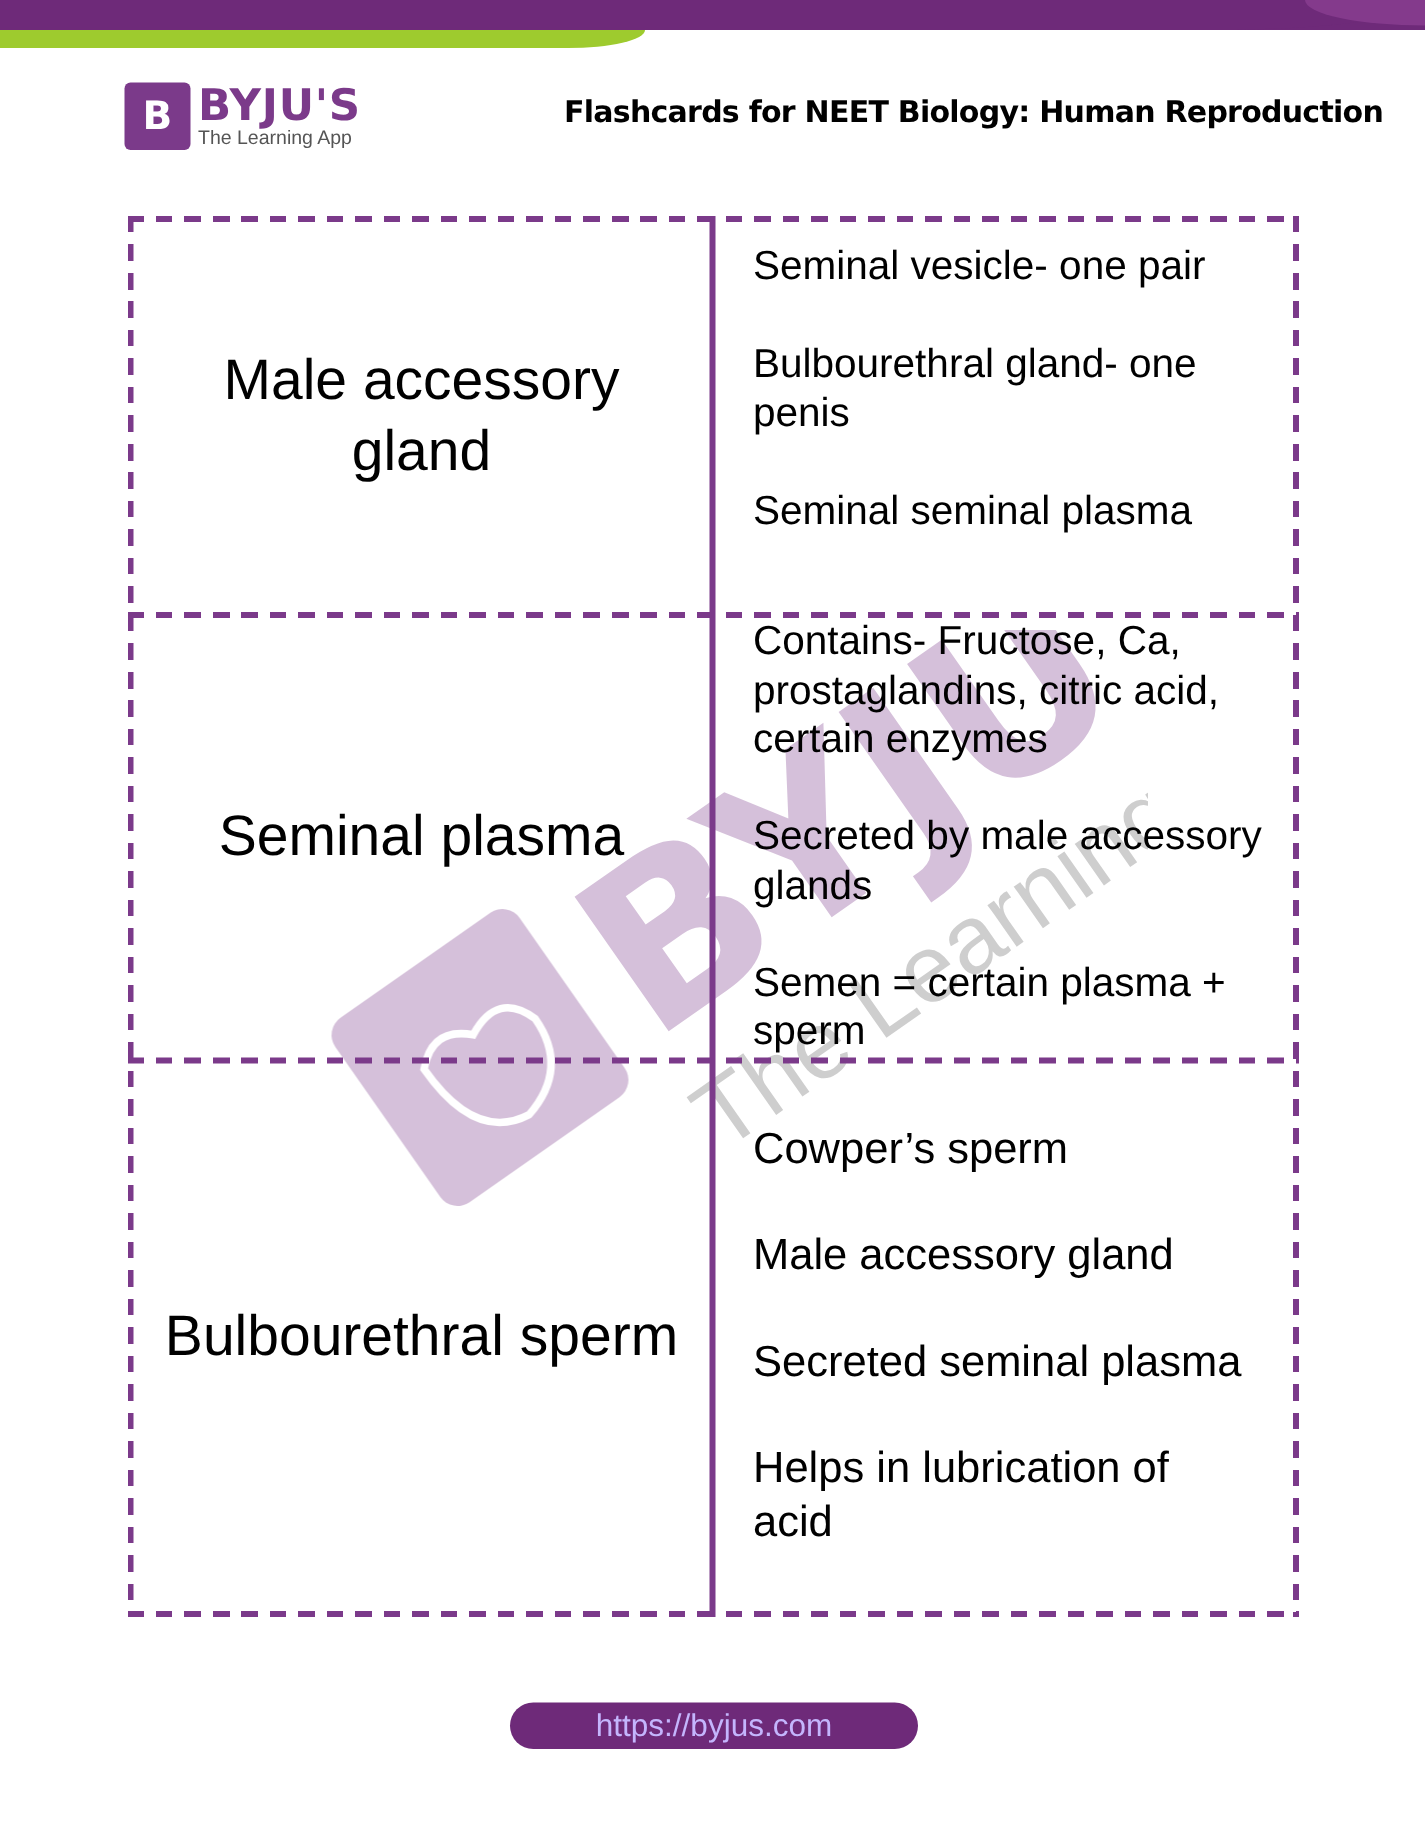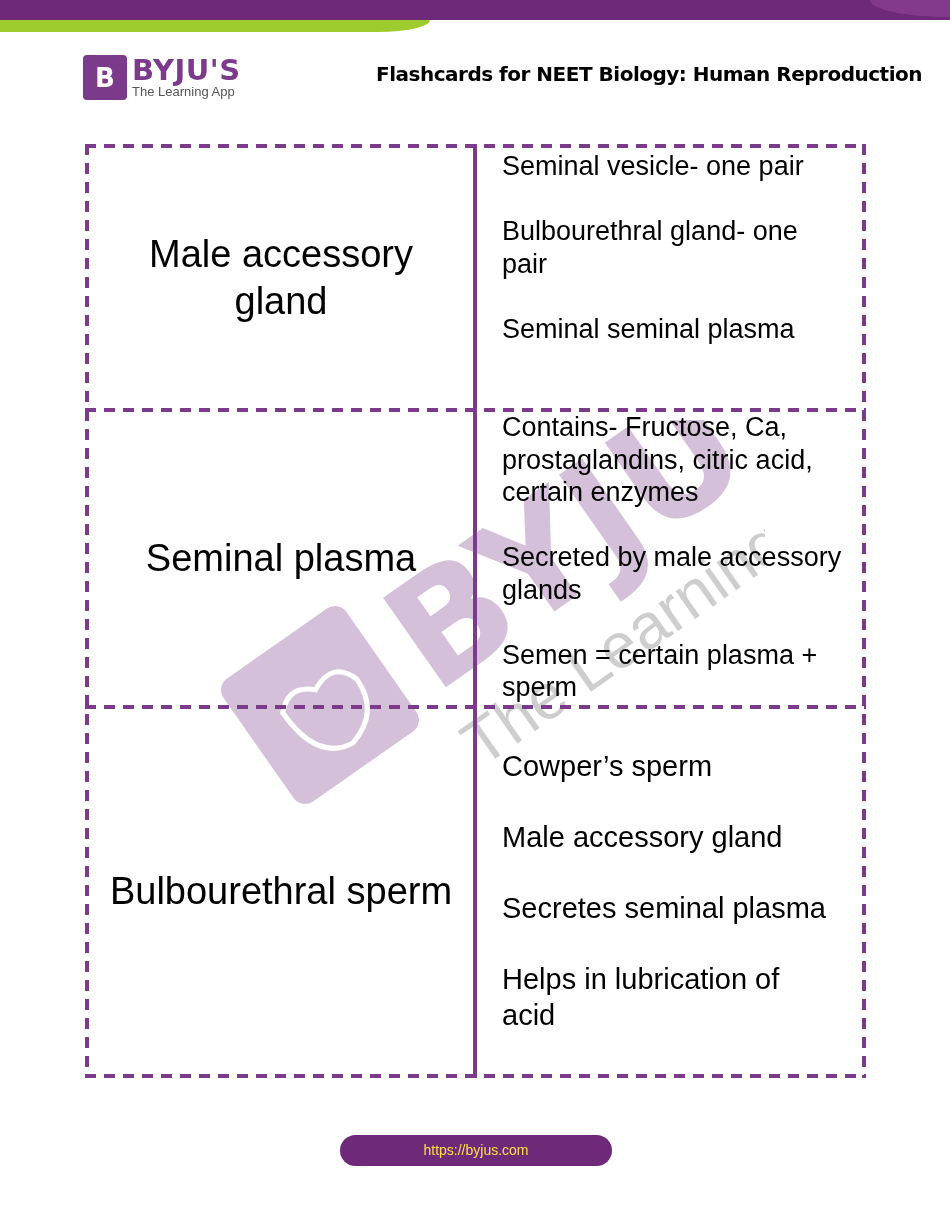--- a/index.html
+++ b/index.html
@@ -29,21 +29,21 @@
     background: repeating-linear-gradient(180deg, #7b3a8a 0 11px, transparent 11px 19px); }
   .solid-v { position: absolute; left: 388px; top: 0; width: 4px; height: 934px; background: #7b3a8a; }
 
   .term { position: absolute; left: 4px; width: 384px; display: flex; align-items: center; justify-content: center; text-align: center; font-size: 38px; line-height: 47px; }
   .defs { position: absolute; left: 417px; width: 358px; font-size: 27px; line-height: 32.5px; }
   .defs p { margin-bottom: 32.5px; }
   .defs p:last-child { margin-bottom: 0; }
   .defs.big { font-size: 29px; line-height: 36px; }
   .defs.big p { margin-bottom: 35px; }
 
-  .footer-url { position: absolute; left: 340px; top: 1135px; width: 272px; height: 31px; background: #6e2a79; border-radius: 16px; color: #fde047; font-size: 14px; text-align: center; line-height: 31px; }
+  .footer-url { position: absolute; left: 340px; top: 1135px; width: 272px; height: 31px; background: #6e2a79; border-radius: 16px; color: #c4b5fd; font-size: 21px; text-align: center; line-height: 31px; }
 </style>
 </head>
 <body>
 
 <div class="top-band">
   <div class="band-green"></div>
   <div class="band-purple"></div>
   <div class="band-swoosh"></div>
   <div class="band-swoosh2"></div>
 </div>
@@ -72,39 +72,39 @@
   <div class="dash-h" style="top:264px"></div>
   <div class="dash-h" style="top:561px"></div>
   <div class="dash-h" style="top:930px"></div>
   <div class="dash-v" style="left:0;top:0;height:934px"></div>
   <div class="dash-v" style="left:777px;top:0;height:934px"></div>
   <div class="solid-v"></div>
 
   <div class="term" style="top:4px;height:260px">
     <span style="display:block;width:300px">Male accessory gland</span>
   </div>
-  <div class="defs" style="top:6px">
+  <div class="defs" style="top:17px">
     <p>Seminal vesicle- one pair</p>
-    <p style="width:320px">Bulbourethral gland- one pair</p>
+    <p style="width:320px">Bulbourethral gland- one penis</p>
     <p>Seminal seminal plasma</p>
   </div>
 
   <div class="term" style="top:268px;height:293px">
     <span>Seminal plasma</span>
   </div>
   <div class="defs" style="top:267px">
     <p style="width:340px">Contains- Fructose, Ca, prostaglandins, citric acid, certain enzymes</p>
     <p>Secreted by male accessory glands</p>
     <p style="width:345px">Semen = certain plasma + sperm</p>
   </div>
 
   <div class="term" style="top:565px;height:365px">
     <span>Bulbourethral sperm</span>
   </div>
   <div class="defs big" style="top:604px">
     <p>Cowper’s sperm</p>
     <p>Male accessory gland</p>
-    <p>Secretes seminal plasma</p>
+    <p>Secreted seminal plasma</p>
     <p style="width:320px">Helps in lubrication of acid</p>
   </div>
 </div>
 
 <div class="footer-url">https://byjus.com</div>
 
 </body></html>

